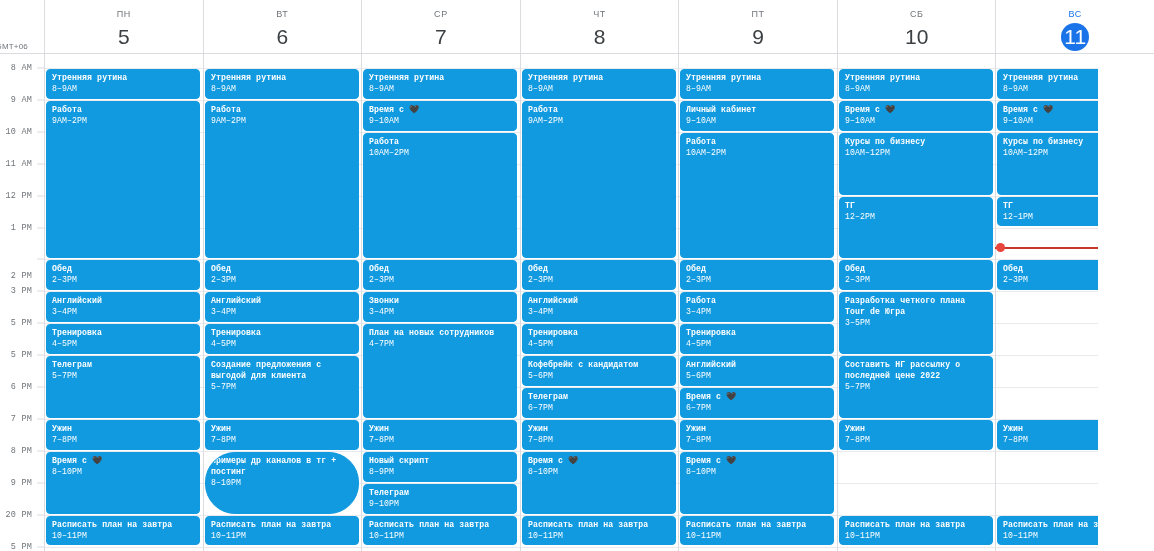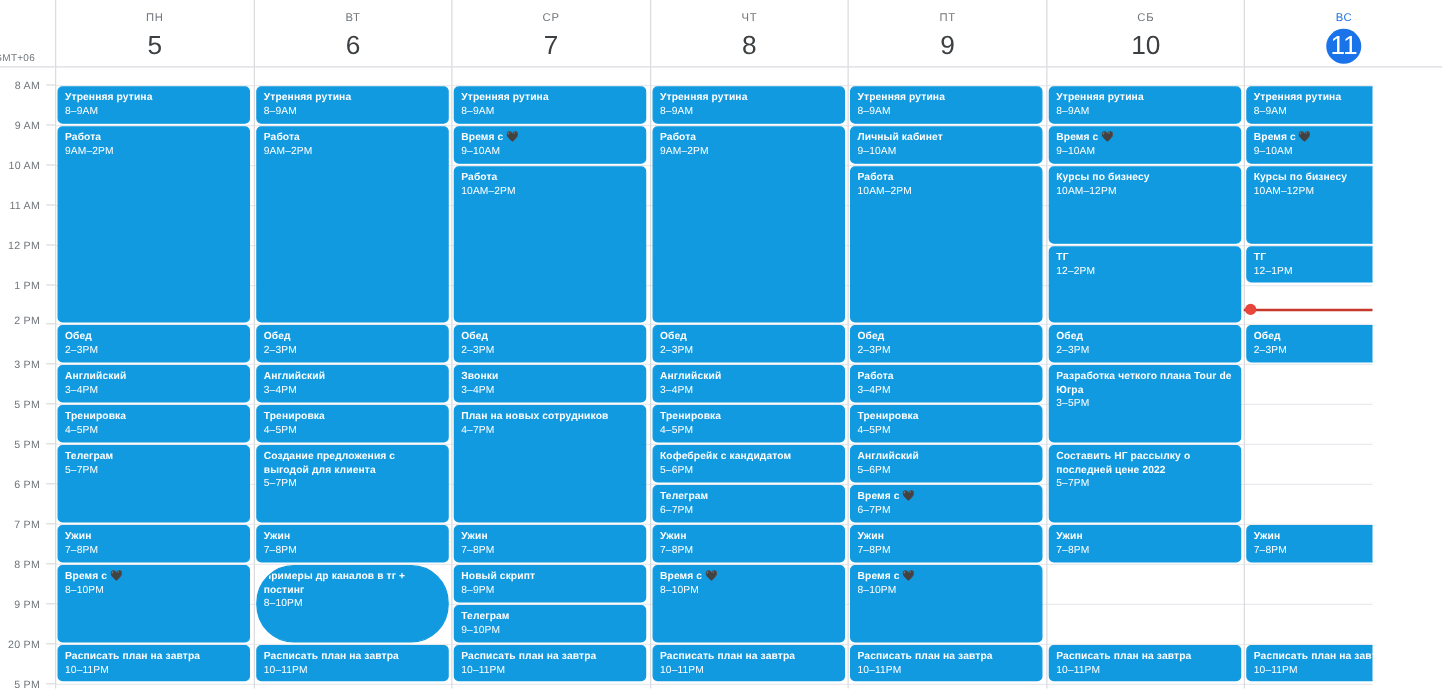--- a/index.html
+++ b/index.html
@@ -79,20 +79,21 @@
     width: 1154px; height: 1px;
     background: #dadce0;
   }
 
   
   #grid-wrap {
     position: absolute;
     left: 0; top: 54px;
     width: 1098px; height: 497px;
     overflow: hidden;
+    font-family: Liberation Mono, monospace;
   }
   #time-gutter {
     position: absolute;
     left: 0; top: 0;
     width: 44px; height: 497px;
   }
   .time-label {
     position: absolute;
     right: 12px;
     font-size: 8.5px;
@@ -222,21 +223,21 @@
         <span class="time-label" style="top: 45.9px;">9 AM</span>
         <span class="time-tick" style="top: 45.9px;"></span>
         <span class="time-label" style="top: 77.8px;">10 AM</span>
         <span class="time-tick" style="top: 77.8px;"></span>
         <span class="time-label" style="top: 109.7px;">11 AM</span>
         <span class="time-tick" style="top: 109.7px;"></span>
         <span class="time-label" style="top: 141.6px;">12 PM</span>
         <span class="time-tick" style="top: 141.6px;"></span>
         <span class="time-label" style="top: 173.5px;">1 PM</span>
         <span class="time-tick" style="top: 173.5px;"></span>
-        <span class="time-label" style="top: 202px; text-align: center;">2 PM</span>
+        <span class="time-label" style="top: 222px; text-align: center;">2 PM</span>
         <span class="time-tick" style="top: 205.4px;"></span>
         <span class="time-label" style="top: 237.3px;">3 PM</span>
         <span class="time-tick" style="top: 237.3px;"></span>
         <span class="time-label" style="top: 269.2px;">5 PM</span>
         <span class="time-tick" style="top: 269.2px;"></span>
         <span class="time-label" style="top: 301.1px;">5 PM</span>
         <span class="time-tick" style="top: 301.1px;"></span>
         <span class="time-label" style="top: 333px;">6 PM</span>
         <span class="time-tick" style="top: 333px;"></span>
         <span class="time-label" style="top: 364.9px;">7 PM</span>

